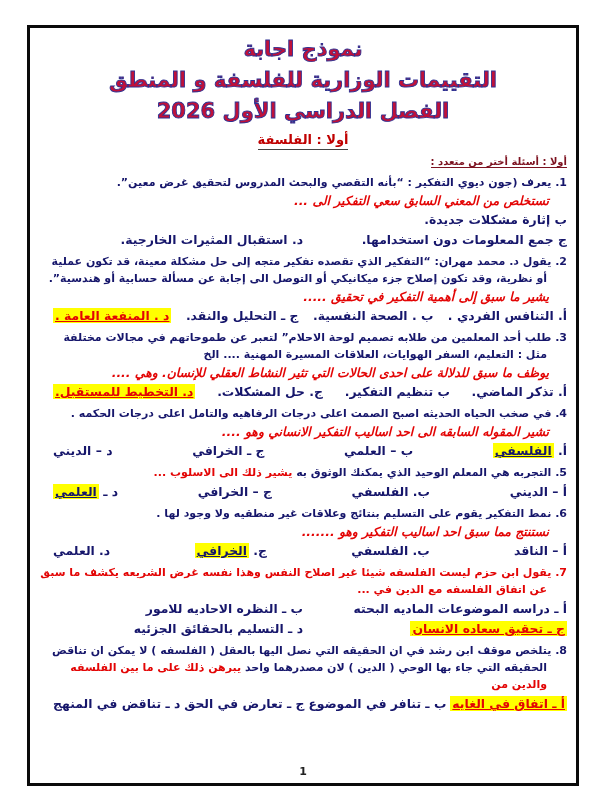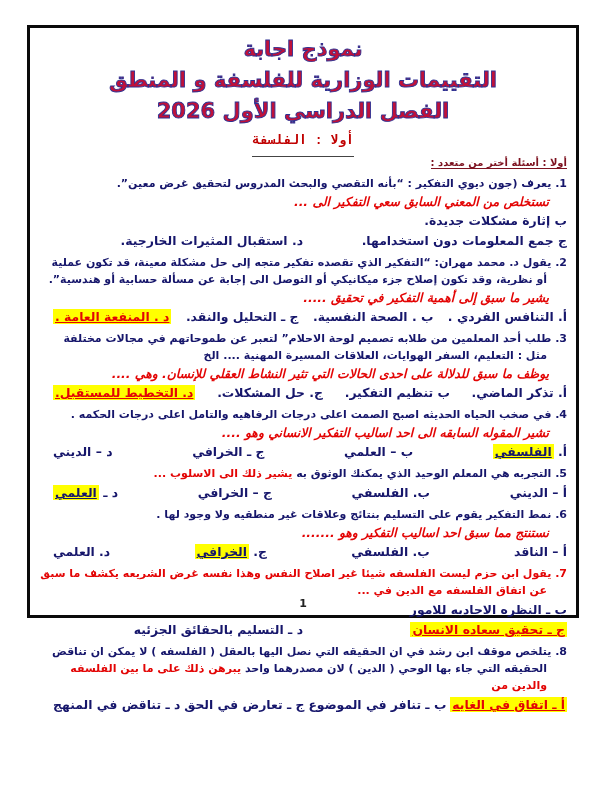--- a/index.html
+++ b/index.html
@@ -2,35 +2,35 @@
 <html lang="ar" dir="rtl"><head>
 <meta charset="utf-8">
 <style>
   html,body{margin:0;padding:0;background:#e8e8e8;}
   .sheet{
     width:612px;height:792px;background:#ffffff;position:relative;
     font-family:"DejaVu Sans",sans-serif;font-weight:bold;direction:rtl;
     margin:0 auto;overflow:hidden;
   }
   .frame{
-    position:absolute;left:27px;top:25px;width:552px;height:593px;
+    position:absolute;left:27px;top:25px;width:552px;height:761px;
     border:3px solid #0a0a0a;box-sizing:border-box;
     padding:4px 9px 4px 9px;background:#fff;
   }
   
   .hdr{margin-top:2px;margin-bottom:4px;}
   .h1{
     text-align:center;color:#c0113a;font-size:21px;line-height:31px;
     -webkit-text-stroke:0.9px #2e3192;letter-spacing:0;
   }
   .sec-title{
     text-align:center;color:#c00000;font-size:13px;line-height:18px;
     margin-bottom:4px;
   }
-  .sec-title span{border-bottom:1.5px solid #444;padding-bottom:8px;font-family:Liberation Mono, monospace;}
+  .sec-title span{border-bottom:1.5px solid #444;padding-bottom:2px;}
   .sec-sub{
     color:#7d1220;font-size:10px;line-height:18px;margin-bottom:3px;
   }
   .sec-sub span{border-bottom:1.5px solid #7d1220;padding-bottom:0px;}
   
   .q{margin-bottom:4px;}
   .stem{
     margin:0 0 1px 0;font-size:11px;line-height:17px;text-align:right;
     padding-right:20px;text-indent:-20px;
   }
@@ -133,20 +133,21 @@
         <div class="opt">أ – الناقد</div>
         <div class="opt">ب. الفلسفي</div>
         <div class="opt"><span>ج.</span> <span class="hl navy-u">الخرافي</span></div>
         <div class="opt">د. العلمي</div>
       </div>
     </div>
 
     <div class="q">
       <p class="stem red">7.  يقول ابن حزم ليست الفلسفه شيئا غير اصلاح النفس وهذا نفسه غرض الشريعه يكشف ما سبق عن اتفاق الفلسفه مع الدين في ...</p>
       <div class="opts2">
+        <div class="opt">أ ـ دراسه الموضوعات الماديه البحته</div>
         <div class="opt">ب ـ النظره الاحاديه للامور</div>
       </div>
       <div class="opts2">
         <div class="opt"><span class="hl red-u">ج ـ تحقيق سعاده الانسان</span></div>
         <div class="opt">د ـ التسليم بالحقائق الجزئيه</div>
       </div>
     </div>
 
     <div class="q">
       <p class="stem"><span class="navy">8.  يتلخص موقف ابن رشد في ان الحقيقه التي نصل اليها بالعقل ( الفلسفه ) لا يمكن ان تناقض الحقيقه التي جاء بها الوحي ( الدين )  لان مصدرهما واحد</span> <span class="red">يبرهن ذلك على ما بين الفلسفه والدين من</span></p>

